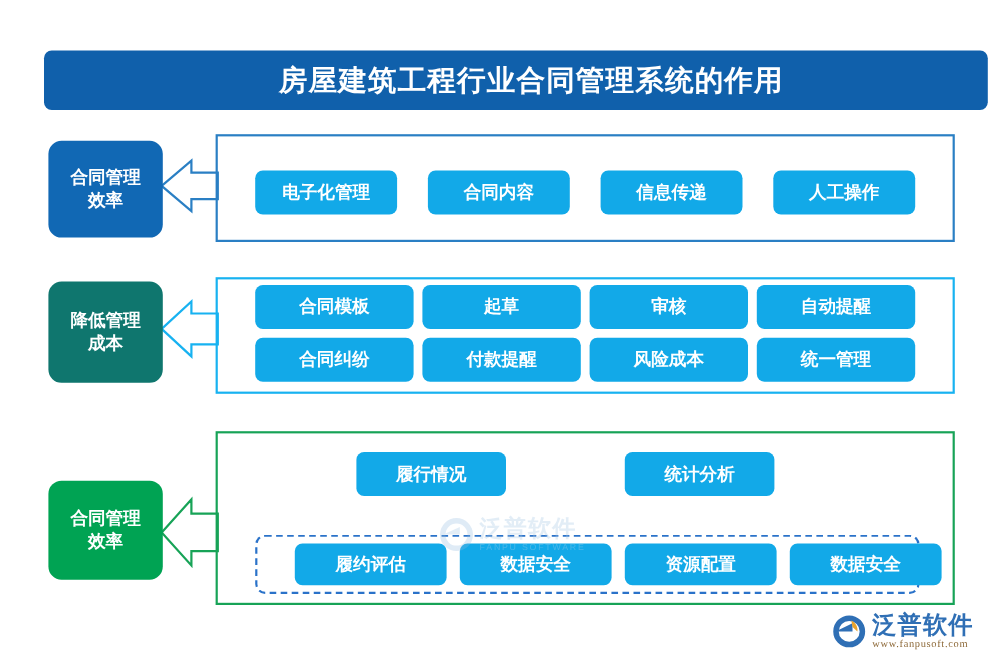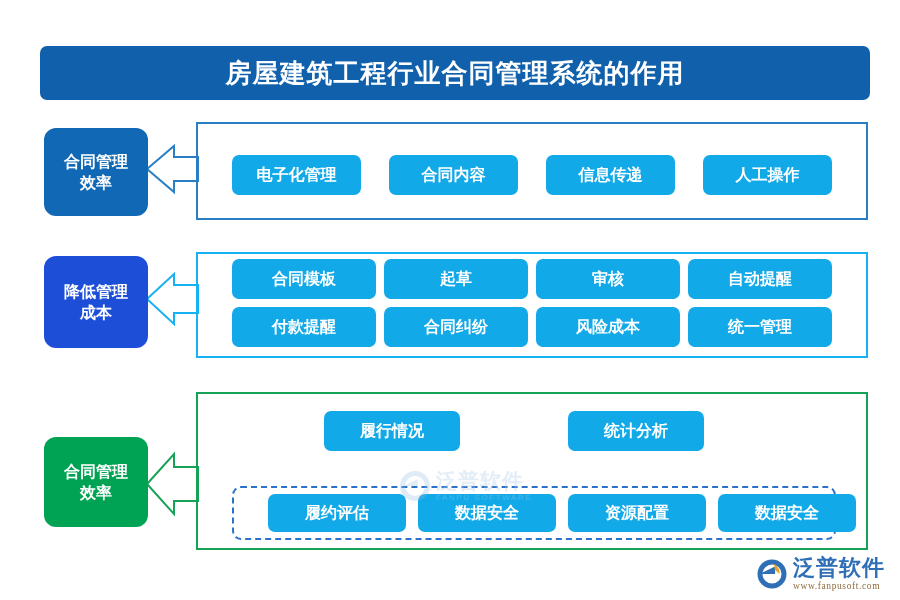--- a/index.html
+++ b/index.html
@@ -9,41 +9,41 @@
     font-family:"Liberation Sans","DejaVu Sans",sans-serif;
     position:relative;
     overflow:hidden;
   }
   .canvas{position:relative;width:900px;height:600px;}
 
   
   .title-bar{
     position:absolute;left:40px;top:46px;width:830px;height:54px;
     background:#1060ab;border-radius:7px;
-    display:flex;align-items:center;justify-content:center;
+    display:flex;align-items:center;justify-content:center;padding-left:28px;
   }
   .title-bar .title-text{
     color:#ffffff;font-size:26px;font-weight:bold;letter-spacing:1px;
     font-family:"Liberation Serif","DejaVu Serif",serif;
   }
 
   
   .label-chip{
     position:absolute;
     width:104px;
     border-radius:12px;
     display:flex;align-items:center;justify-content:center;
     color:#ffffff;font-weight:bold;font-size:16px;line-height:1.32;
     text-align:center;
     z-index:5;
   }
   .label-chip .chip-text{display:block;width:72px;}
 
   #chip-1{left:44px;top:128px;height:88px;background:#1168b4;}
-  #chip-2{left:44px;top:256px;height:92px;background:#1d4ed8;}
+  #chip-2{left:44px;top:256px;height:92px;background:#0f766e;}
   #chip-3{left:44px;top:437px;height:90px;background:#00a353;}
 
   
   .group-box{
     position:absolute;
     border:2px solid #2a7fc4;
     background:transparent;
     box-sizing:border-box;
   }
   #group-1{left:196px;top:122px;width:672px;height:98px;border-color:#2a7fc4;}
@@ -154,22 +154,22 @@
   <div class="group-box" id="group-2"></div>
 
   <div class="pill-row" id="row2a-pills">
     <div class="pill w4">合同模板</div>
     <div class="pill w4">起草</div>
     <div class="pill w4">审核</div>
     <div class="pill w4">自动提醒</div>
   </div>
 
   <div class="pill-row" id="row2b-pills">
+    <div class="pill w4">合同纠纷</div>
     <div class="pill w4">付款提醒</div>
-    <div class="pill w4">合同纠纷</div>
     <div class="pill w4">风险成本</div>
     <div class="pill w4">统一管理</div>
   </div>
 
   <div class="label-chip" id="chip-3">
     <span class="chip-text">合同管理效率</span>
   </div>
 
   <svg class="arrow-svg" id="arrow-3" width="56" height="72" viewBox="0 0 56 72">
     <path d="M1,36 L28,6 L28,19 L52,19 L52,53 L28,53 L28,66 Z" fill="none" stroke="#17a357" stroke-width="2"></path>

